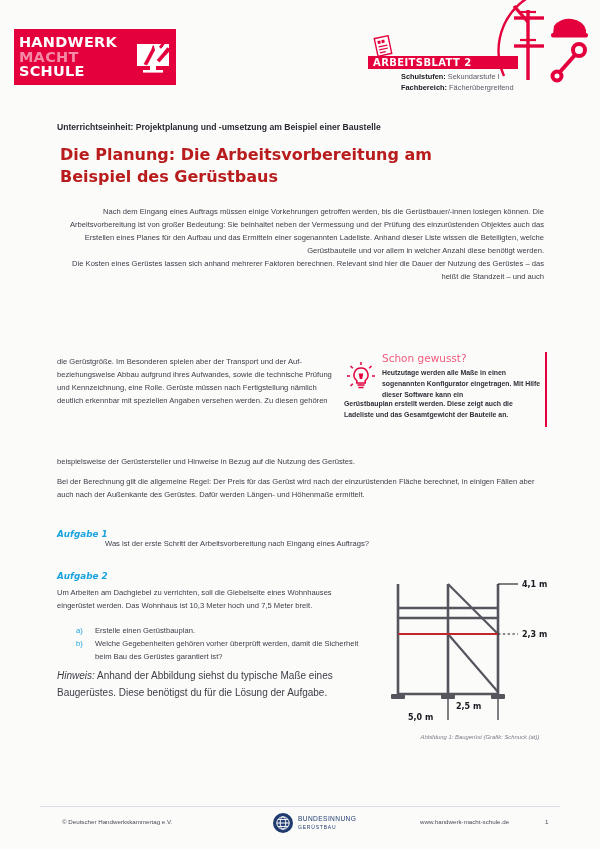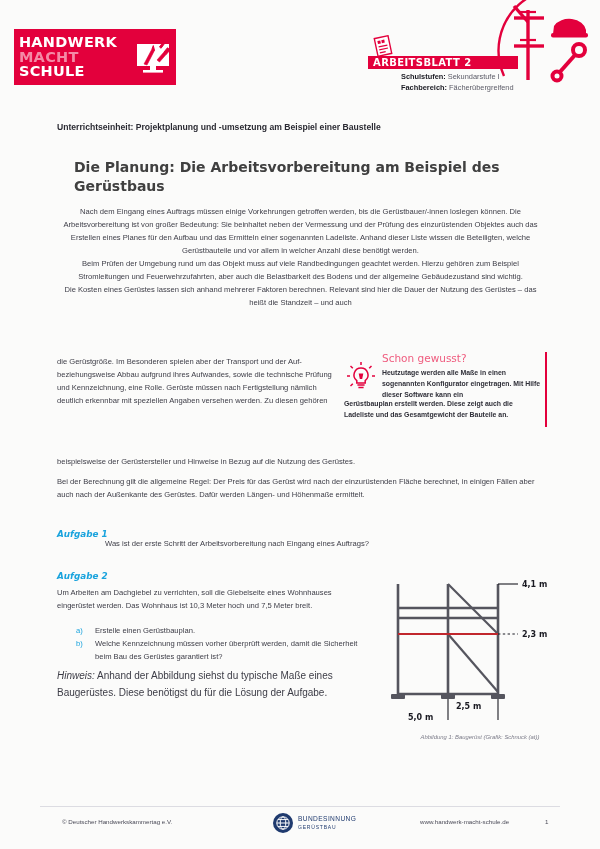--- a/index.html
+++ b/index.html
@@ -107,39 +107,39 @@
     left: 57px;
     top: 122px;
     font-size: 8.6px;
     font-weight: bold;
     color: #2b2b33;
   }
   h1.main-title {
     position: absolute;
     left: 57px;
     top: 141px;
-    margin: 17px;
+    margin: 3px;
     width: 440px;
-    font-size: 14px;
+    font-size: 16px;
     line-height: 1.35;
-    color: #404040;
+    color: #b91c1c;
     font-weight: bold;
     font-family: "DejaVu Sans", sans-serif;
   }
 
   
   .body-col {
     position: absolute;
     left: 57px;
     top: 205px;
     width: 487px;
     font-size: 7.6px;
     line-height: 1.72;
     color: #3c3c46;
-    text-align: center;
+    text-align: right;
   }
   .body-col p { margin: 0 0 0 0; }
   .para-narrow {
     position: absolute;
     left: 57px;
     top: 355px;
     width: 278px;
     font-size: 7.6px;
     line-height: 1.72;
     color: #3c3c46;
@@ -365,21 +365,20 @@
       <b>Fachbereich:</b>
       <span class="val">Fächerübergreifend</span>
     </div>
   </div>
 
   <div class="eyebrow">Unterrichtseinheit: Projektplanung und -umsetzung am Beispiel einer Baustelle</div>
   <h1 class="main-title">Die Planung: Die Arbeitsvorbereitung am Beispiel des Gerüstbaus</h1>
 
   <div class="body-col">
     <p>Nach dem Eingang eines Auftrags müssen einige Vorkehrungen getroffen werden, bis die Gerüstbauer/-innen loslegen können. Die Arbeitsvorbereitung ist von großer Bedeutung: Sie beinhaltet neben der Vermessung und der Prüfung des einzurüstenden Objektes auch das Erstellen eines Planes für den Aufbau und das Ermitteln einer sogenannten Ladeliste. Anhand dieser Liste wissen die Beteiligten, welche Gerüstbauteile und vor allem in welcher Anzahl diese benötigt werden.</p>
-    <p>Beim Prüfen der Umgebung rund um das Objekt muss auf viele Randbedingungen geachtet werden. Hierzu gehören zum Beispiel Stromleitungen und Feuerwehrzufahrten, aber auch die Belastbarkeit des Bodens und der allgemeine Gebäudezustand sind wichtig.</p>
     <p>Die Kosten eines Gerüstes lassen sich anhand mehrerer Faktoren berechnen. Relevant sind hier die Dauer der Nutzung des Gerüstes – das heißt die Standzeit – und auch</p>
   </div>
 
   <div class="para-narrow">die Gerüstgröße. Im Besonderen spielen aber der Transport und der Auf- beziehungsweise Abbau aufgrund ihres Aufwandes, sowie die technische Prüfung und Kennzeichnung, eine Rolle. Gerüste müssen nach Fertigstellung nämlich deutlich erkennbar mit speziellen Angaben versehen werden. Zu diesen gehören</div>
 
   <div class="para-after">
     <p>beispielsweise der Gerüstersteller und Hinweise in Bezug auf die Nutzung des Gerüstes.</p>
     <p>Bei der Berechnung gilt die allgemeine Regel: Der Preis für das Gerüst wird nach der einzurüstenden Fläche berechnet, in einigen Fällen aber auch nach der Außenkante des Gerüstes. Dafür werden Längen- und Höhenmaße ermittelt.</p>
   </div>
 
@@ -410,21 +409,21 @@
   <div class="task-h" id="task2-h">Aufgabe 2</div>
   <div id="task2-b">Um Arbeiten am Dachgiebel zu verrichten, soll die Giebelseite eines Wohnhauses eingerüstet werden. Das Wohnhaus ist 10,3 Meter hoch und 7,5 Meter breit.</div>
 
   <div class="task-list">
     <div class="row">
       <span class="mk">a)</span>
       <span>Erstelle einen Gerüstbauplan.</span>
     </div>
     <div class="row">
       <span class="mk">b)</span>
-      <span>Welche Kennzeichnung müssen vorher überprüft werden, damit die Sicherheit beim Bau des Gerüstes garantiert ist?</span>
+      <span>Welche Gegebenheiten gehören vorher überprüft werden, damit die Sicherheit beim Bau des Gerüstes garantiert ist?</span>
     </div>
   </div>
 
   <div class="hinweis">
     <i>Hinweis:</i><span> Anhand der Abbildung siehst du typische Maße eines Baugerüstes. Diese benötigst du für die Lösung der Aufgabe.</span>
   </div>
 
   <div class="diagram">
     <svg viewBox="0 0 190 150" width="190" height="150">
       <g stroke="#55555e" stroke-width="2.6" fill="none">

